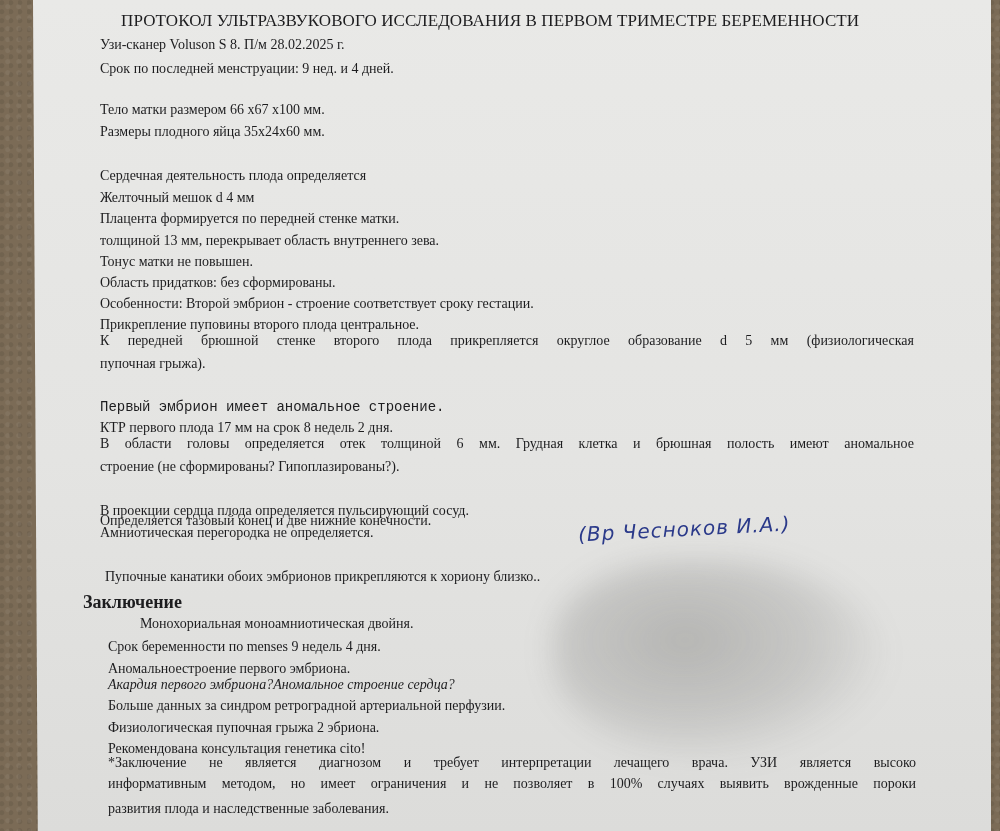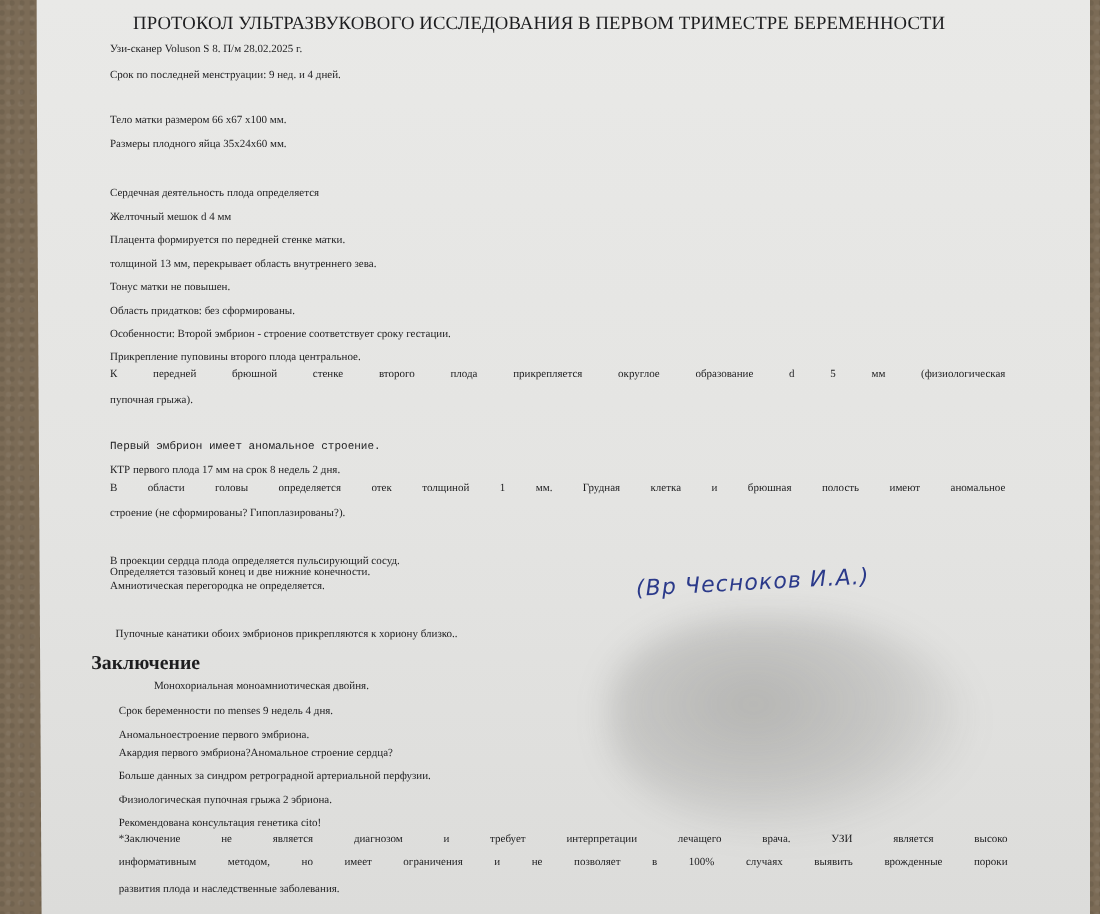--- a/index.html
+++ b/index.html
@@ -24,21 +24,21 @@
       border-radius: 40% 50% 45% 50%;
       background: radial-gradient(ellipse at 40% 40%, rgba(90,90,88,0.32) 0%, rgba(90,90,88,0.18) 45%, rgba(90,90,88,0) 75%);
       filter: blur(14px);
       pointer-events: none;
     }
     .title {
       position: absolute; left: 75px; top: 11px; width: 810px;
       font-weight: normal; font-size: 17px; letter-spacing: 0.1px; white-space: nowrap; margin-left: 13px;
     }
     .line {
-      position: absolute; font-size: 10px; white-space: nowrap; line-height: 20px;
+      position: absolute; font-size: 14px; white-space: nowrap; line-height: 20px;
     }
     .just { text-align: justify; text-align-last: justify; }
     .heading-conc { font-weight: bold; font-size: 18px; }
     .signature {
       position: absolute; left: 545px; top: 517px;
       font-family: "DejaVu Sans", sans-serif; font-style: italic;
       font-size: 20px; color: #2b3a8a; transform: rotate(-3deg);
       letter-spacing: 1px; white-space: nowrap;
     }
   </style>
@@ -60,35 +60,35 @@
   <div class="line" style="left:67px; top:231px;">толщиной 13 мм, перекрывает область внутреннего зева.</div>
   <div class="line" style="left:67px; top:252px;">Тонус матки не повышен.</div>
   <div class="line" style="left:67px; top:273px;">Область придатков: без сформированы.</div>
   <div class="line" style="left:67px; top:294px;">Особенности: Второй эмбрион -  строение соответствует сроку гестации.</div>
   <div class="line" style="left:67px; top:315px;">Прикрепление пуповины второго плода центральное.</div>
   <div class="line just" style="left:67px; top:331px; width:814px;">К передней брюшной стенке второго плода прикрепляется округлое образование d 5 мм (физиологическая</div>
   <div class="line" style="left:67px; top:354px;">пупочная грыжа).</div>
 
   <div class="line" style="left:67px; top:397px;font-family:Liberation Mono, monospace;">Первый эмбрион имеет аномальное строение.</div>
   <div class="line" style="left:67px; top:418px;">КТР первого плода 17 мм на срок 8 недель 2 дня.</div>
-  <div class="line just" style="left:67px; top:434px; width:814px;">В области головы определяется отек толщиной 1 мм. Грудная клетка и брюшная полость имеют аномальное</div>
+  <div class="line just" style="left:67px; top:434px; width:814px;">В области головы определяется отек толщиной 6 мм. Грудная клетка и брюшная полость имеют аномальное</div>
   <div class="line" style="left:67px; top:457px;">строение (не сформированы? Гипоплазированы?).</div>
   <div class="line" style="left:67px; top:480px;margin-top:31px;">Определяется тазовый конец и две нижние конечности.</div>
   <div class="line" style="left:67px; top:501px;">В проекции сердца плода определяется пульсирующий сосуд.</div>
   <div class="line" style="left:67px; top:523px;">Амниотическая перегородка не определяется.</div>
 
   <div class="signature">(Вр Чесноков И.А.)</div>
 
   <div class="line" style="left:72px; top:567px;">Пупочные канатики обоих эмбрионов прикрепляются к хориону близко..</div>
 
   <div class="line heading-conc" style="left:50px; top:592px;">Заключение</div>
   <div class="line" style="left:75px; top:614px;margin-left:32px;">Монохориальная моноамниотическая двойня.</div>
   <div class="line" style="left:75px; top:637px;">Срок беременности по menses 9 недель 4 дня.</div>
   <div class="line" style="left:75px; top:659px;">Аномальноестроение первого эмбриона.</div>
-  <div class="line" style="left:75px; top:675px;">Акардия первого эмбриона?Аномальное строение сердца?</div>
+  <div class="line" style="left:75px; top:675px;font-style:italic;">Акардия первого эмбриона?Аномальное строение сердца?</div>
   <div class="line" style="left:75px; top:696px;">Больше данных за синдром ретроградной артериальной перфузии.</div>
   <div class="line" style="left:75px; top:718px;">Физиологическая пупочная грыжа 2 эбриона.</div>
   <div class="line" style="left:75px; top:739px;">Рекомендована консультация генетика cito!</div>
 
   <div class="line just" style="left:75px; top:753px; width:808px;">*Заключение не является диагнозом и требует интерпретации лечащего врача.  УЗИ является высоко</div>
   <div class="line just" style="left:75px; top:774px; width:808px;">информативным методом, но имеет ограничения и не позволяет в 100% случаях выявить врожденные пороки</div>
   <div class="line" style="left:75px; top:799px;">развития плода и наследственные заболевания.</div>
 </div>
 
 </body></html>

